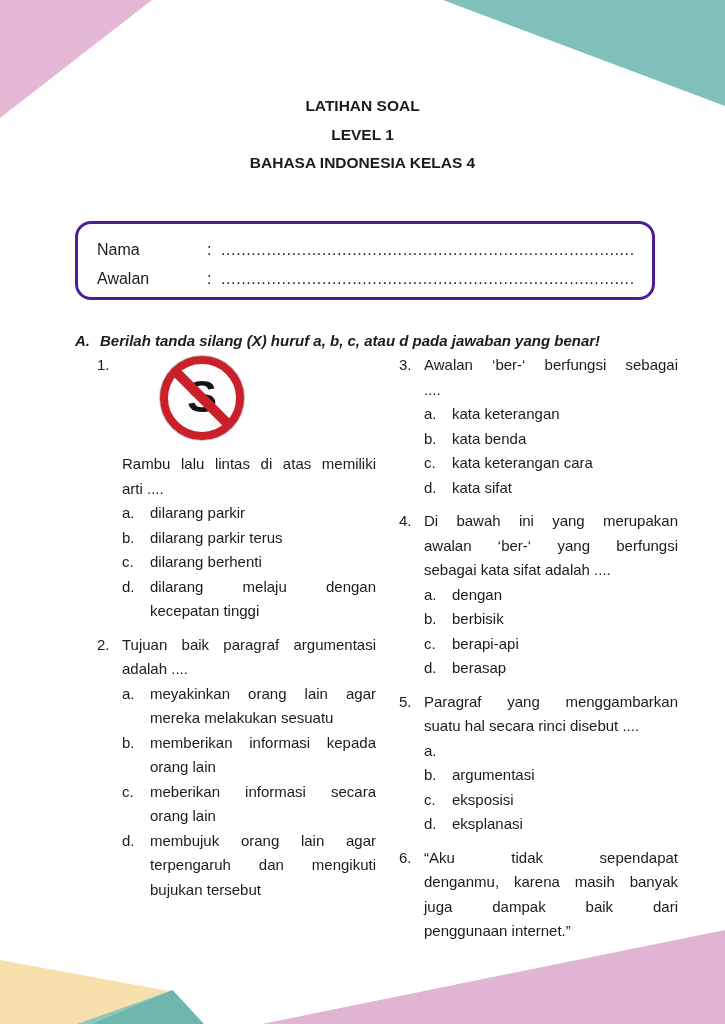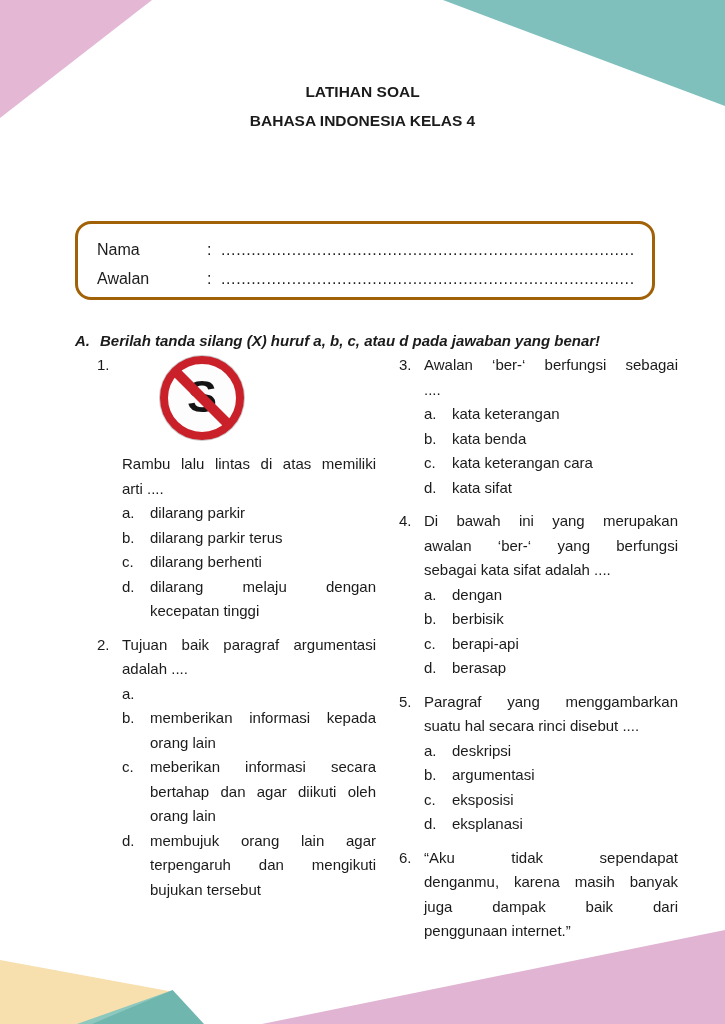--- a/index.html
+++ b/index.html
@@ -17,27 +17,27 @@
   .decor-bl-cream { left:0; top:956px; width:174px; height:68px; background:#f7dfae;
     clip-path:polygon(0 6%,100% 53%,55% 100%,0 100%); }
   .decor-bl-teal-light { left:74px; top:987px; width:101px; height:37px; background:#8cc8bd;
     clip-path:polygon(98% 8%,3% 100%,24% 100%); }
   .decor-bl-teal-dark { left:92px; top:987px; width:112px; height:37px; background:#6fb6ae;
     clip-path:polygon(72% 8%,0 100%,100% 100%); }
   .decor-br-pink { left:262px; top:926px; width:463px; height:98px; background:#e0b4d2;
     clip-path:polygon(100% 4%,100% 100%,0 100%); }
 
   
-  .title-block { position:absolute; left:0; right:0; top:78px; z-index:2;
+  .title-block { position:absolute; left:0; right:0; top:92px; z-index:2;
     text-align:center; font-weight:bold; font-size:15.5px; }
   .title-block .t-line { line-height:28.5px; }
 
   
   .form-box { position:absolute; left:75px; top:221px; width:580px; height:79px; z-index:2;
-    box-sizing:border-box; border:3px solid #a16207; border-radius:16px;
+    box-sizing:border-box; border:3px solid #4c1d95; border-radius:16px;
     padding:11px 19px 8px 19px; font-size:16px; }
   .form-row { display:flex; line-height:29px; }
   .f-label { width:110px; flex:none; }
   .f-colon { width:14px; flex:none; }
   .f-dots { flex:1; min-width:0; overflow:hidden; white-space:nowrap; letter-spacing:0.6px; }
 
   
   .section-head { position:absolute; left:75px; top:331px; width:600px; z-index:2;
     display:flex; font-weight:bold; font-style:italic; font-size:15px; line-height:20px; }
   .sec-prefix { width:25px; flex:none; }
@@ -72,20 +72,21 @@
 
   <div class="decor decor-tl"></div>
   <div class="decor decor-tr"></div>
   <div class="decor decor-bl-cream"></div>
   <div class="decor decor-bl-teal-light"></div>
   <div class="decor decor-bl-teal-dark"></div>
   <div class="decor decor-br-pink"></div>
 
   <div class="title-block">
     <div class="t-line">LATIHAN SOAL</div>
+    <div class="t-line">LEVEL 1</div>
     <div class="t-line">BAHASA INDONESIA KELAS 4</div>
   </div>
 
   <div class="form-box">
     <div class="form-row">
       <span class="f-label">Nama</span>
       <span class="f-colon">:</span>
       <span class="f-dots">........................................................................................................................</span>
     </div>
     <div class="form-row">
@@ -147,33 +148,36 @@
 
       <div class="q">
         <div class="qnum">2.</div>
         <div class="qbody">
           <div class="para">
             <div class="ln j">Tujuan baik paragraf argumentasi</div>
             <div class="ln">adalah ....</div>
           </div>
           <div class="opt">
             <div class="olt">a.</div>
+            <div class="otx">
+              <div class="ln j">meyakinkan orang lain agar</div>
+              <div class="ln">mereka melakukan sesuatu</div>
+            </div>
           </div>
           <div class="opt">
             <div class="olt">b.</div>
             <div class="otx">
               <div class="ln j">memberikan informasi kepada</div>
               <div class="ln">orang lain</div>
             </div>
           </div>
           <div class="opt">
             <div class="olt">c.</div>
             <div class="otx">
               <div class="ln j">meberikan informasi secara</div>
-              <div class="ln j">bertahap dan agar diikuti oleh</div>
               <div class="ln">orang lain</div>
             </div>
           </div>
           <div class="opt">
             <div class="olt">d.</div>
             <div class="otx">
               <div class="ln j">membujuk orang lain agar</div>
               <div class="ln j">terpengaruh dan mengikuti</div>
               <div class="ln">bujukan tersebut</div>
             </div>
@@ -256,23 +260,20 @@
 
       <div class="q">
         <div class="qnum">5.</div>
         <div class="qbody">
           <div class="para">
             <div class="ln j">Paragraf yang menggambarkan</div>
             <div class="ln">suatu hal secara rinci disebut ....</div>
           </div>
           <div class="opt">
             <div class="olt">a.</div>
-            <div class="otx">
-                <div class="ln">deskripsi</div>
-              </div>
           </div>
           <div class="opt">
             <div class="olt">b.</div>
             <div class="otx">
                 <div class="ln">argumentasi</div>
               </div>
           </div>
           <div class="opt">
             <div class="olt">c.</div>
             <div class="otx">

